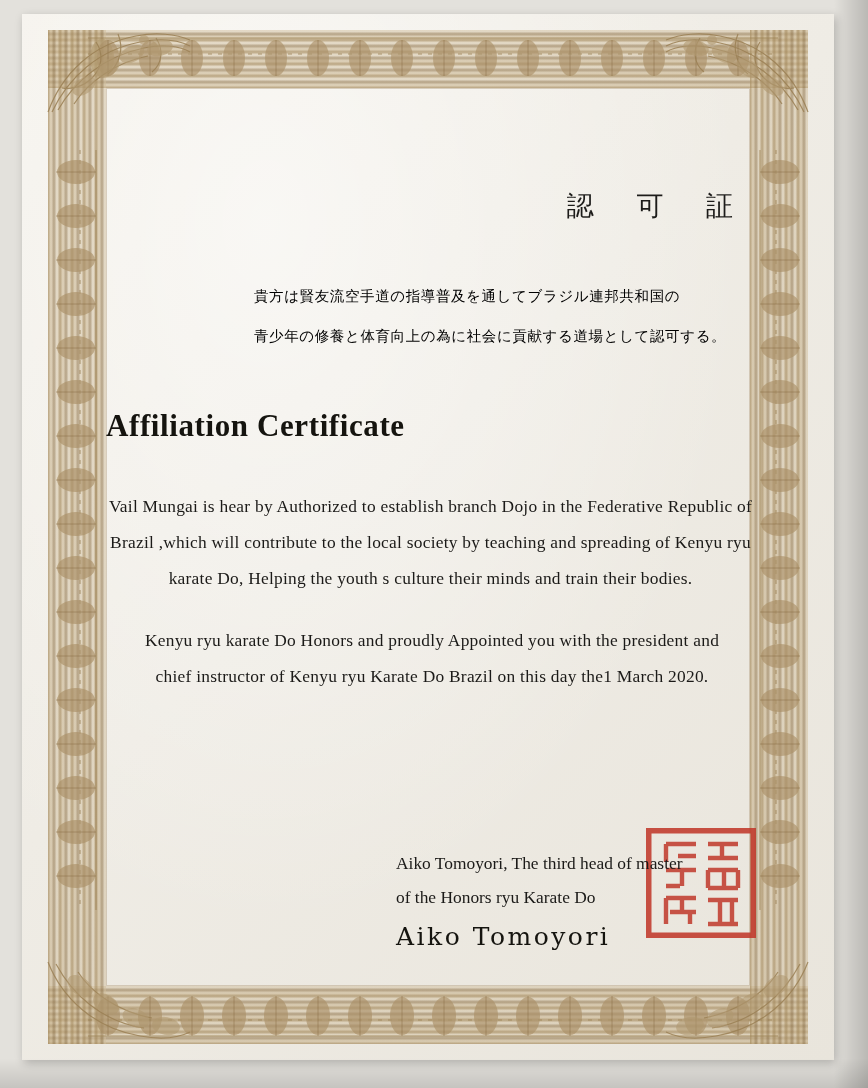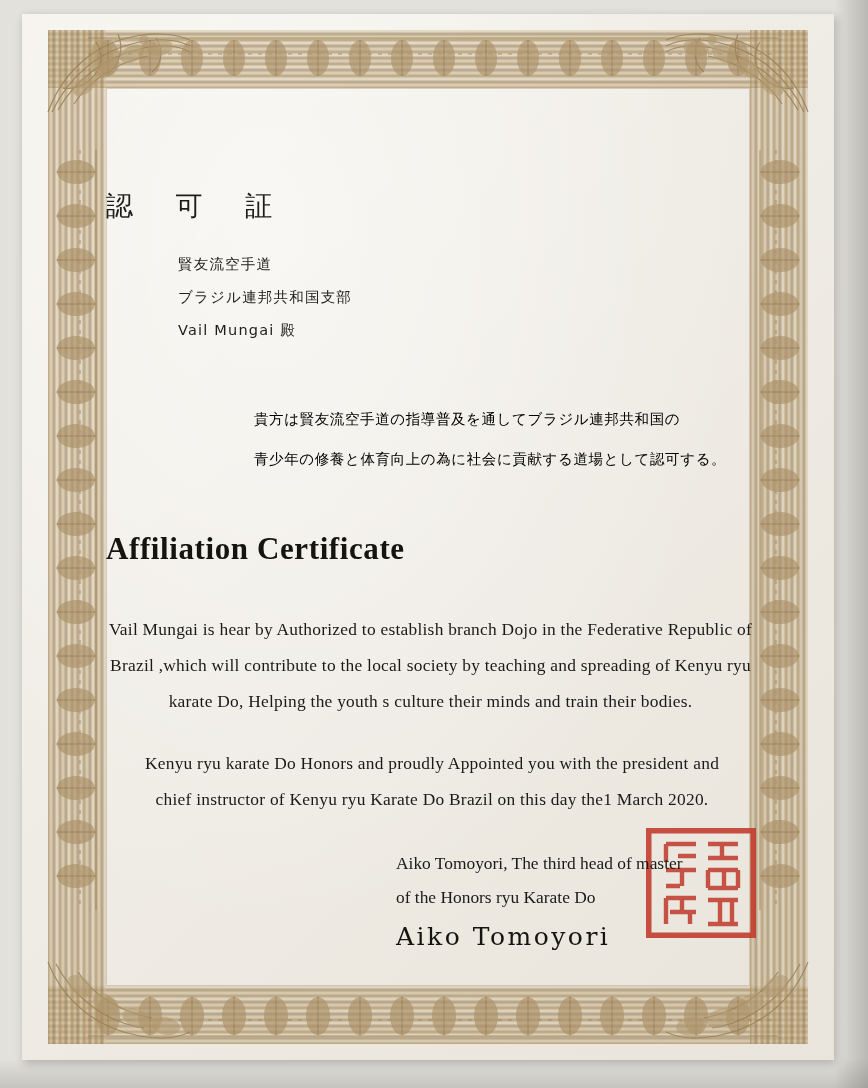--- a/index.html
+++ b/index.html
@@ -110,21 +110,21 @@
   .content {
     position: absolute;
     left: 84px;
     top: 90px;
     width: 644px;
     height: 866px;
     color: #22211f;
   }
 
   .jp-title {
-    text-align: left;
+    text-align: right;
     font-family: "DejaVu Serif", serif;
     font-size: 27px;
     letter-spacing: 17px;
     margin-top: 84px;
     color: #1d1c1a;
   }
 
   .jp-addr {
     margin-top: 24px;
     margin-left: 72px;
@@ -420,25 +420,20 @@
             <ellipse cx="122" cy="24" rx="14" ry="9" transform="rotate(-10 122 24)"></ellipse>
           </g>
         </svg>
       </div>
     </div>
 
     <div class="content">
 
       <div class="jp-title">認 可 証</div>
 
-      <div class="jp-addr">
-        <div>賢友流空手道</div>
-        <div>ブラジル連邦共和国支部</div>
-        <div>Vail Mungai  殿</div>
-      </div>
 
       <div class="jp-body">
         <div>貴方は賢友流空手道の指導普及を通してブラジル連邦共和国の</div>
         <div>青少年の修養と体育向上の為に社会に貢献する道場として認可する。</div>
       </div>
 
       <div class="en-title">Affiliation Certificate</div>
 
       <div class="en-para p1">Vail Mungai is hear by Authorized to establish branch Dojo in the Federative Republic of Brazil ,which will contribute to the local society by teaching and spreading of Kenyu ryu karate Do, Helping   the youth s culture their minds and train their bodies.</div>
       <div class="en-para p2">Kenyu ryu karate Do Honors and proudly Appointed you with the president and chief instructor of Kenyu ryu Karate Do Brazil on this day the1 March 2020.</div>

